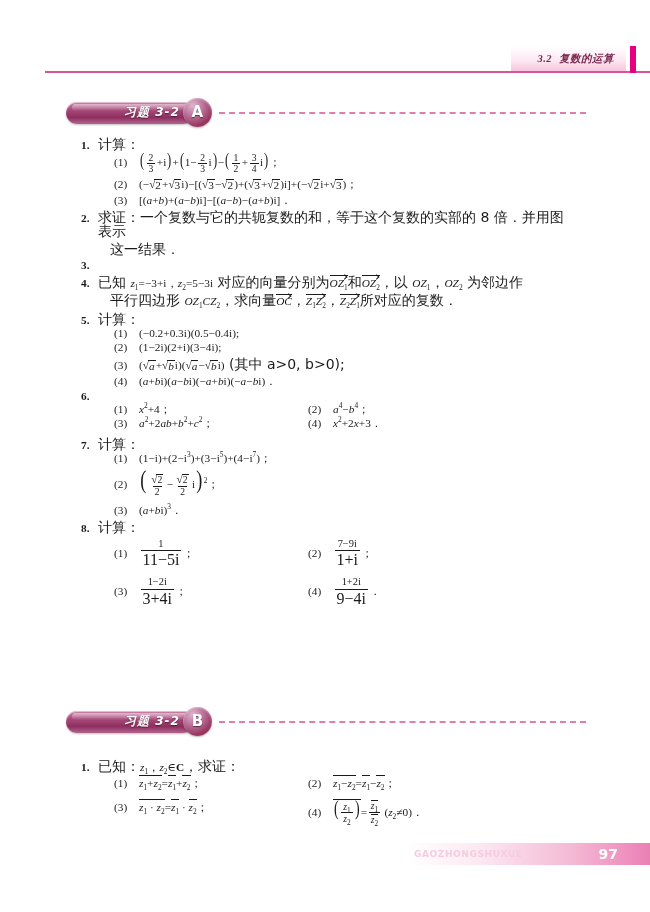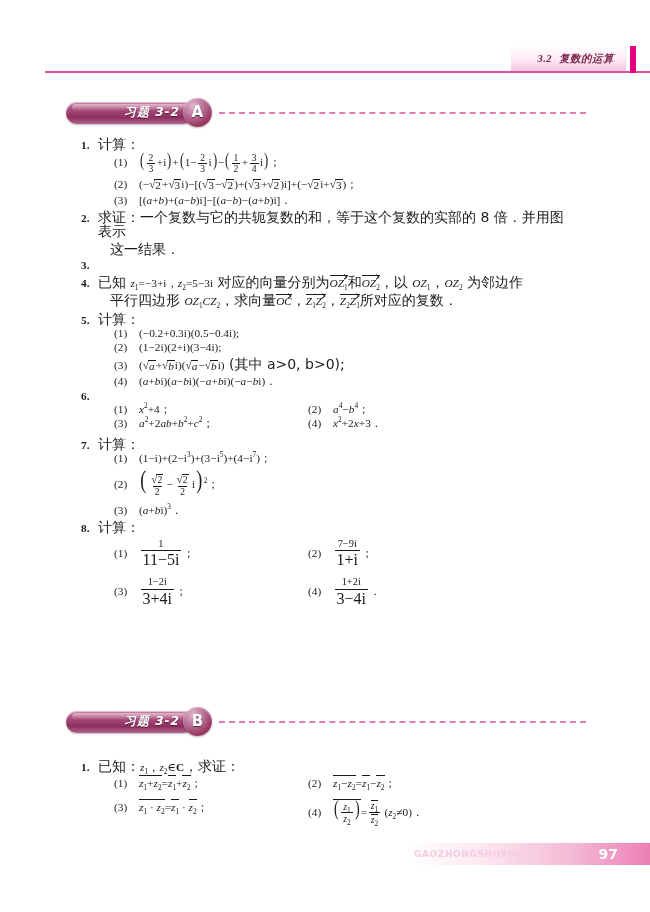--- a/index.html
+++ b/index.html
@@ -534,21 +534,21 @@
                   <span class="num">1−2i</span>
                   <span class="den">3+4i</span>
                 </span>；</span>
           </div>
         </div>
         <div class="col">
           <div class="item" style="margin-left:0;">
             <span class="item-label">(4)</span>
             <span class="item-body"><span class="bigfrac">
                   <span class="num">1+2i</span>
-                  <span class="den">3−4i</span>
+                  <span class="den">9−4i</span>
                 </span>．</span>
           </div>
         </div>
       </div>
     </div>
   </div>
 
 </div>
 
 <div class="section-badge" style="left:66px; top:708px; width:520px;">

